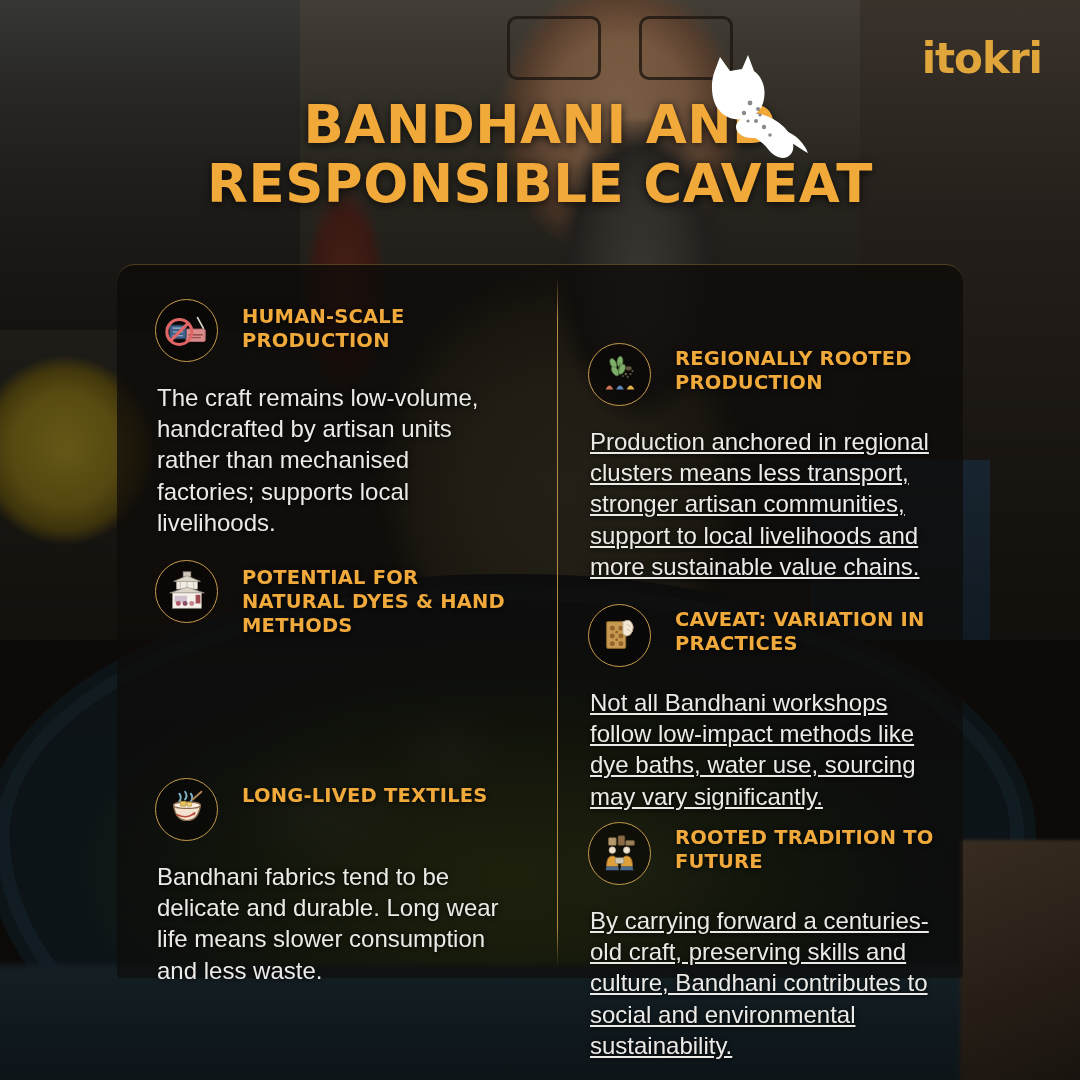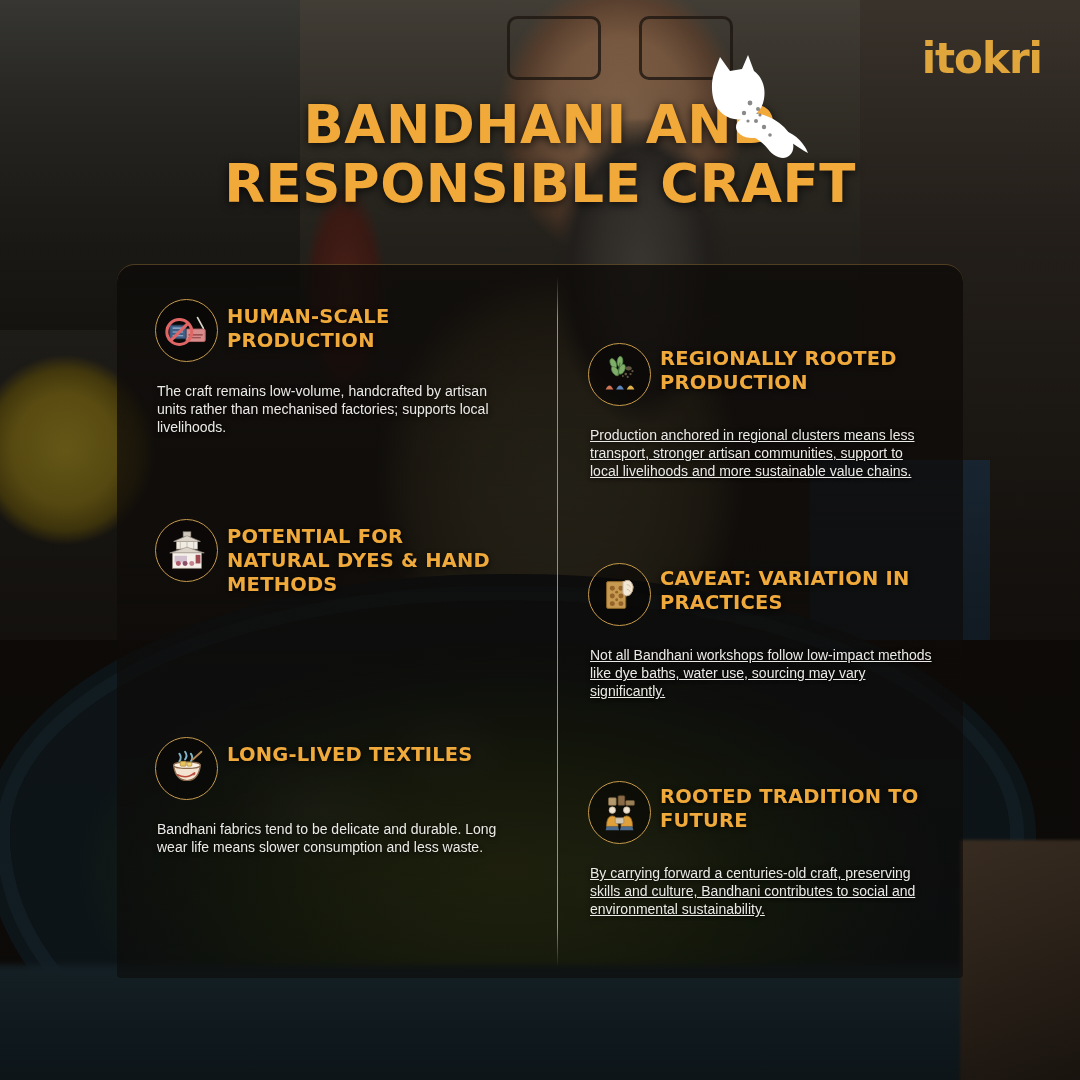--- a/index.html
+++ b/index.html
@@ -160,21 +160,21 @@
 
   .cols{
     position:absolute;inset:0;
     display:flex;
     padding:32px 0 0 0;
   }
   .col{width:50%;padding:0 30px 0 38px;}
   .col.right{padding:0 28px 0 48px;}
 
   .item{margin-bottom:8px;}
-  .item-head{display:flex;align-items:flex-start;gap:9px;}
+  .item-head{display:flex;align-items:flex-start;gap:24px;}
   .icon-badge{
     flex:0 0 auto;
     width:63px;height:63px;border-radius:50%;
     border:1.5px solid #c79b4c;
     background:rgba(8,6,5,.55);
     display:flex;align-items:center;justify-content:center;
     overflow:hidden;
     margin-top:2px;
   }
   .item-title{
@@ -182,21 +182,21 @@
     font-weight:bold;
     font-size:19.5px;
     line-height:1.22;
     letter-spacing:.2px;
     color:#F0A93B;
     margin:8px 0 0 0;
     text-shadow:0 1px 5px rgba(0,0,0,.8);
   }
   .item-body{
     margin:20px 0 0 2px;
-    font-size:14px;
+    font-size:24px;
     line-height:1.30;
     color:#ECEAE6;
     text-shadow:0 1px 5px rgba(0,0,0,.85);
     max-width:395px;
   }
 
   
   .col .item:nth-child(1){min-height:200px;}
   .col .item:nth-child(2){min-height:210px;margin-top:20px;}
   .col.right .item:nth-child(1){min-height:200px;margin-top:44px;}
@@ -224,21 +224,21 @@
   </div>
 
   <div class="logo">
     <svg width="0" height="0" style="position:absolute"></svg>
     <span class="logo-text">itokri</span>
   </div>
 
   <div class="title-wrap">
     <h1 class="title">
       <span>BANDHANI AND</span><br>
-      <span>RESPONSIBLE CRAFT</span>
+      <span>RESPONSIBLE CAVEAT</span>
     </h1>
     <svg class="cat" viewBox="0 0 120 110">
       <g fill="#ffffff">
         <path d="M24 18 L30 2 L40 16 L52 14 L58 0 L64 16 C72 22 76 32 74 44 C72 56 64 62 54 64
                  C44 66 34 62 28 54 C22 46 20 30 24 18 Z"></path>
         <path d="M52 58 C68 56 84 62 94 72 C104 82 106 94 100 100 C94 106 84 102 78 94
                  C72 86 62 80 52 78 Z"></path>
         <path d="M96 76 C106 80 114 88 118 98 C114 96 108 92 102 88 Z"></path>
         <ellipse cx="62" cy="72" rx="16" ry="11"></ellipse>
       </g>

